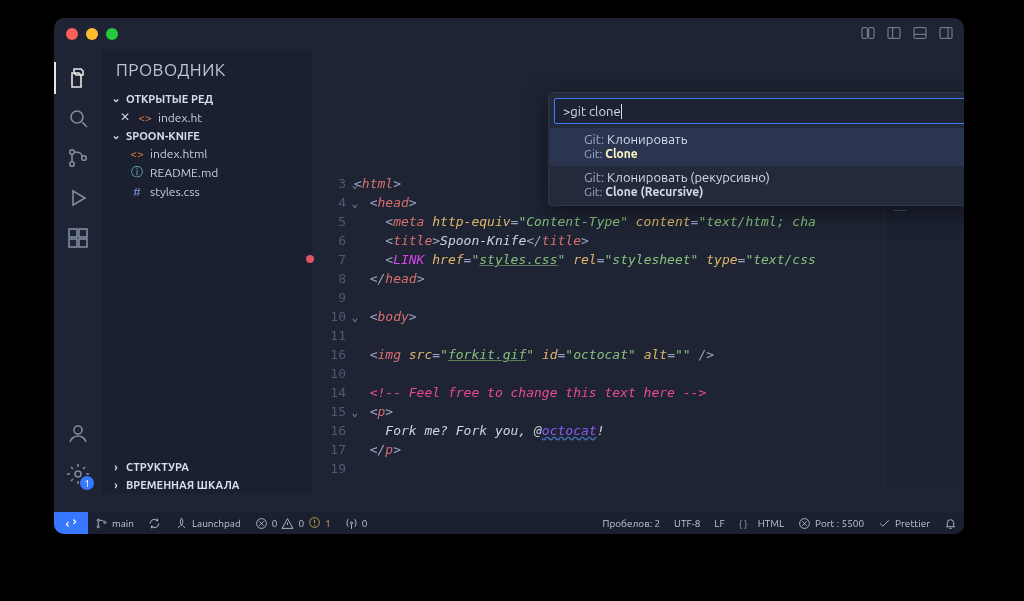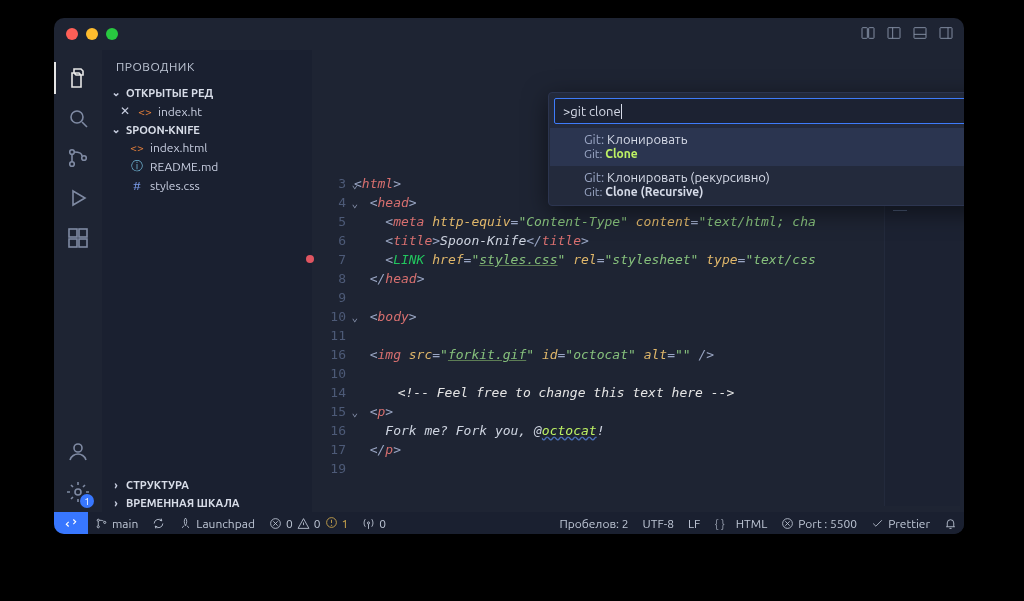--- a/index.html
+++ b/index.html
@@ -67,21 +67,21 @@
     display:flex; align-items:center; justify-content:center;
   }
 
   .sidebar {
     width: 210px; background: #1a2030;
     display:flex; flex-direction:column;
     font-size: 12px;
     color:#bfc7d6;
   }
   .sidebar-title {
-    padding: 10px 14px; font-size: 12px; letter-spacing: .5px;
+    padding: 10px 14px; font-size: 17px; letter-spacing: .5px;
     color: #bfc7d6;
   }
   .sidebar .sec-hdr {
     padding: 3px 8px; font-size:11px; font-weight:700;
     color:#d8dde8; display:flex; align-items:center; gap:4px;
     cursor:pointer;
   }
   .sidebar .sec-hdr .chev { width:12px; text-align:center; color:#c8cee0; }
   .tree-item {
     padding: 2px 8px 2px 28px;
@@ -127,25 +127,25 @@
   .code {
     flex:1; white-space: pre; color:#ced4e0;
     overflow:hidden;
     font-style:italic;
   }
   .code .row { height:19px; }
   .tag{ color:#d76f6f; }
   .attr{ color:#e0b76a; }
   .str{ color:#86c07c; }
   .pun{ color:#9aa6c4; }
-  .cmt{ color:#e5e5e5;margin-left:28px; }
+  .cmt{ color:#ec4899; }
   .txt{ color:#ced4e0; }
   .lnk{ color:#86c07c; text-decoration: underline; text-decoration-color:#5d7d55; }
-  .mention{ color:#bef264; text-decoration: underline wavy #4a6fb8; }
-  .LINKkw{ color:#22c55e; }
+  .mention{ color:#8b5cf6; text-decoration: underline wavy #4a6fb8; }
+  .LINKkw{ color:#d946ef; }
 
   .minimap {
     position:absolute; right:4px; top:104px; bottom:6px; width:76px;
     background:#1c2232; border-left:1px solid #232a3c;
   }
   .minimap .mchunk{ position:absolute; height:1px; background:#46536f; }
   .minimap .r7 { top:14px; right:2px; width:6px; height:4px; background:#2f5db5; }
   .minimap .r12 { top:44px; right:2px; width:6px; height:4px; background:#2f5db5; }
 
   .palette {
@@ -176,21 +176,21 @@
     position:relative;
   }
   .palette-item.sel{ background:#2b3550; }
   .palette-item .t1{ color:#d6dbe8; font-size:13px; }
   .palette-item .t2{ color:#8a94ac; font-size:12px; margin-top:1px; }
   .palette-item .prefix{ color:#9aa6c4;margin-left:24px; }
 
   .statusbar{
     height:22px; background:#1a2030;
     display:flex; align-items:center;
-    font-size:12px; color:#bfc7d6;
+    font-size:10px; color:#bfc7d6;margin-top:18px;
   }
   .sb-remote{
     width:34px; height:100%; background:#3877ff;
     display:flex; align-items:center; justify-content:center;
   }
   .sb-remote svg{ width:14px;height:14px;stroke:#fff;fill:none;stroke-width:2; }
   .sb-item{ padding:0 7px; display:flex; align-items:center; gap:4px; white-space:nowrap; }
   .sb-item svg{ width:13px;height:13px;stroke:currentColor;fill:none;stroke-width:1.6; }
   .sb-spacer{ flex:1; }
   .sb-warn{ color:#d0a94e; }
@@ -381,21 +381,21 @@
       </div>
 
       <div class="palette">
         <div class="palette-input">
           <span>&gt;git clone</span>
             <span class="cursor"></span>
         </div>
         <div id="palette-list">
             <div class="palette-item sel">
               <div class="t1"><span class="prefix">Git: </span>Клонировать</div>
-              <div class="t2"><span class="prefix">Git: </span><b style="color:#bef264">Clone</b></div>
+              <div class="t2"><span class="prefix">Git: </span><b style="color:#fef9c3">Clone</b></div>
             </div>
             <div class="palette-item">
               <div class="t1"><span class="prefix">Git: </span>Клонировать (рекурсивно)</div>
               <div class="t2"><span class="prefix">Git: </span><b style="color:#d6dbe8">Clone (Recursive)</b></div>
             </div>
           </div>
       </div>
     </div>
   </div>
 

